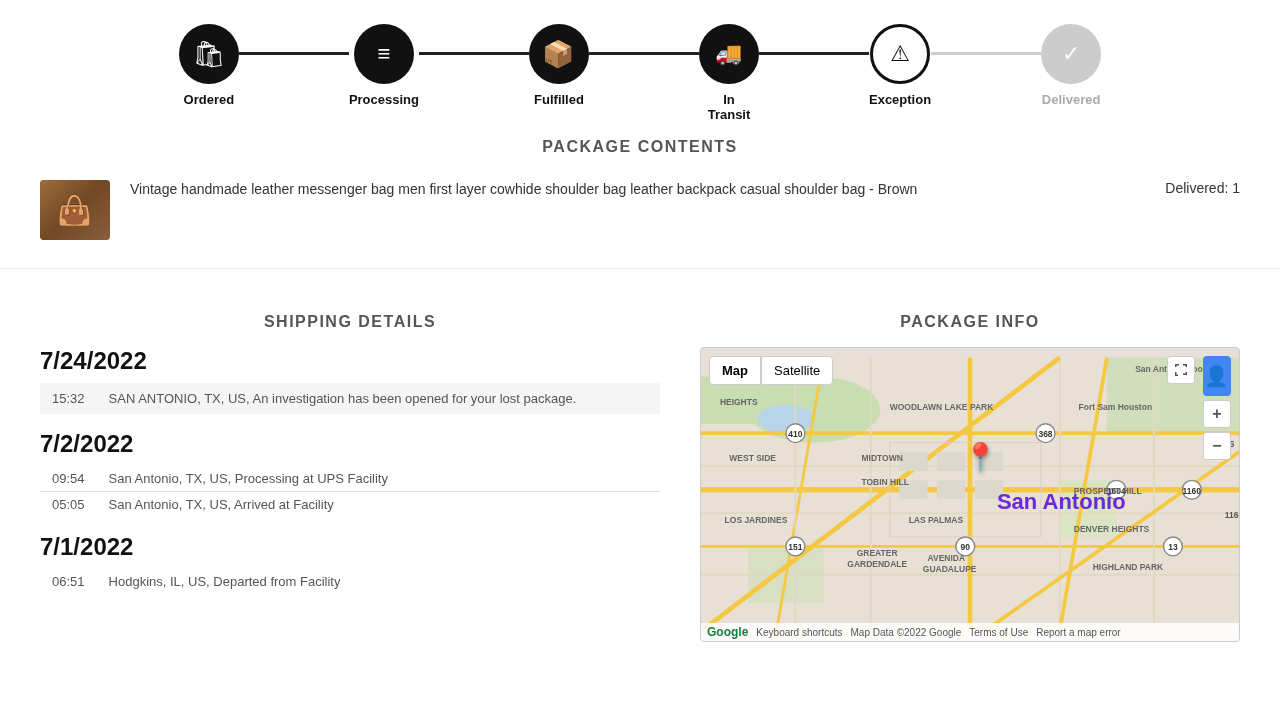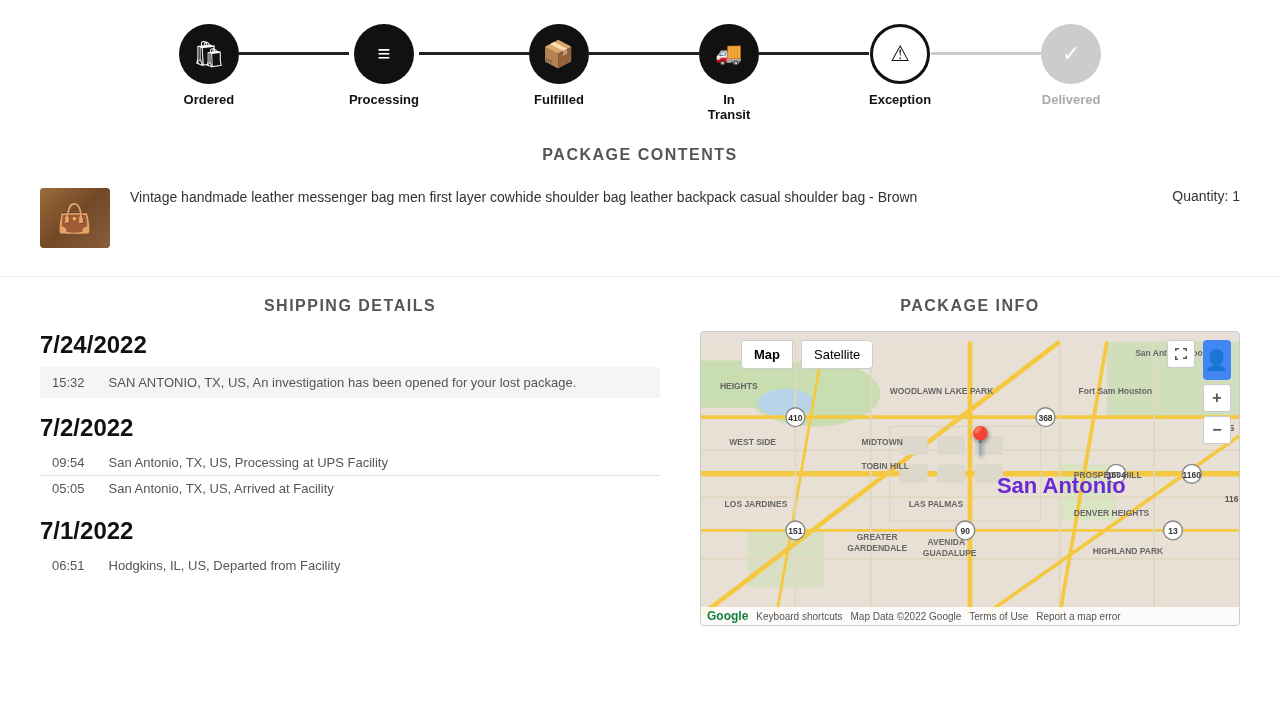--- a/index.html
+++ b/index.html
@@ -72,21 +72,21 @@
     }
 
     
     .section-title {
       text-align: center;
       font-size: 16px;
       font-weight: 700;
       letter-spacing: 1.5px;
       text-transform: uppercase;
       color: #555;
-      margin: 8px 0 16px;
+      margin: 0 0 16px;
     }
     .package-contents {
       padding: 0 40px 20px;
       border-bottom: 1px solid #eee;
     }
     .package-item {
       display: flex;
       gap: 20px;
       padding: 8px 0;
     }
@@ -140,20 +140,21 @@
       flex: 1;
     }
     .section-title-left {
       font-size: 16px;
       font-weight: 700;
       letter-spacing: 1.5px;
       text-transform: uppercase;
       color: #555;
       margin-bottom: 16px;
       text-align: center;
+      margin-top: 24px;
     }
 
     
     .date-group {
       margin-bottom: 16px;
     }
     .date-heading {
       font-size: 24px;
       font-weight: 700;
       color: #111;
@@ -227,22 +228,21 @@
       font-size: 16px;
       cursor: pointer;
       color: #555;
       font-weight: 700;
     }
     .map-type-btns {
       position: absolute;
       top: 8px;
       left: 8px;
       display: flex;
-      gap: 8px;
-      margin-left: 32px;
+      gap: 0;
     }
     .map-type-btn {
       padding: 6px 12px;
       background: #fff;
       border: 1px solid #ccc;
       font-size: 13px;
       cursor: pointer;
       font-weight: 500;
     }
     .map-type-btn.active {
@@ -359,21 +359,21 @@
   </div>
 
 </div>
 
 <div class="package-contents">
   <div class="section-title">PACKAGE CONTENTS</div>
   <div class="package-item">
     <div class="package-img"></div>
     <div class="package-desc">Vintage handmade leather messenger bag men first layer cowhide shoulder bag leather backpack casual shoulder bag - Brown</div>
     <div class="package-qty">
-      <span>Quantity:</span>
+      <span>Delivered:</span>
       <span>1</span>
     </div>
   </div>
 </div>
 
 <div class="bottom-section">
 
   <div class="shipping-details">
     <div class="section-title-left">SHIPPING DETAILS</div>
 

